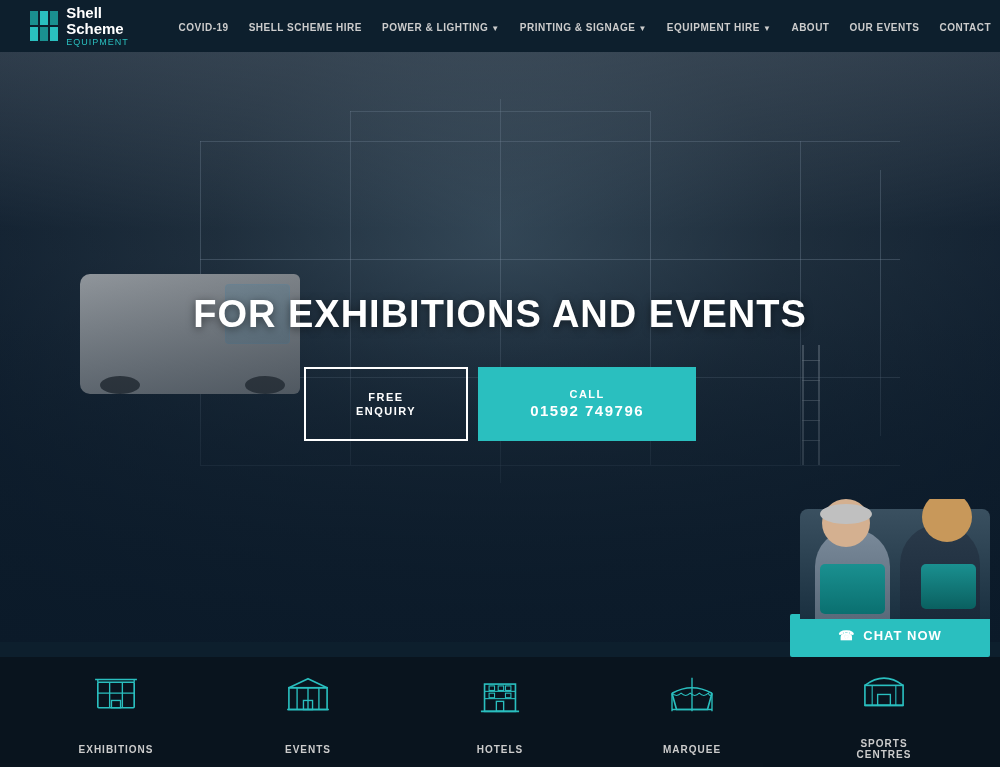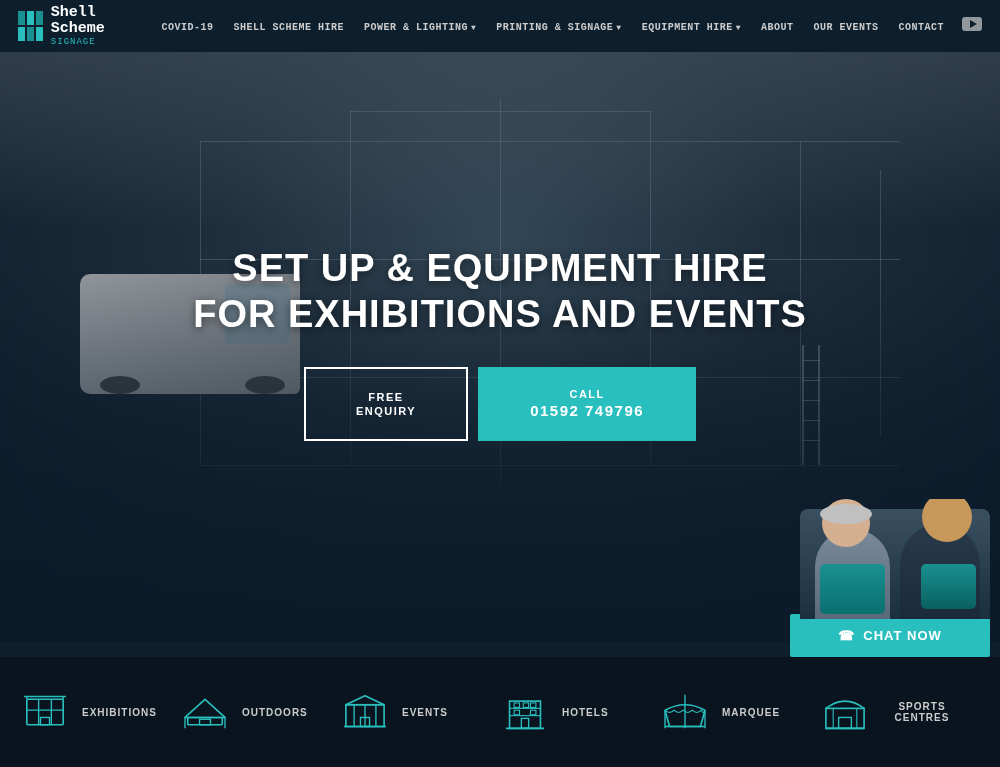--- a/index.html
+++ b/index.html
@@ -1,28 +1,27 @@
 <!DOCTYPE html>
 <html><head>
   <meta charset="utf-8">
   <style>
     * { margin: 0; padding: 0; box-sizing: border-box; }
     body { font-family: 'Arial', sans-serif; width: 1000px; height: 767px; overflow: hidden; background: #0d1f2d; }
 
     
     nav {
       position: absolute;
-      top: 0; left: 0; right: 0;
+      top: 0; left: 12px; right: 0;
       height: 52px;
       background: #0d1f2d;
       display: flex;
       align-items: center;
       z-index: 100;
       padding: 0 18px;
-      font-family: Liberation Mono, monospace;
     }
     .nav-logo {
       display: flex;
       align-items: center;
       gap: 8px;
       margin-right: 30px;
     }
     .logo-icon {
       width: 38px;
       height: 30px;
@@ -136,22 +135,23 @@
       height: 110px;
       background: rgba(10,20,30,0.95);
       display: flex;
       align-items: center;
       justify-content: space-around;
       z-index: 10;
       padding: 0 20px;
     }
     .venue-item {
       display: flex;
-      align-items: center;
-      gap: 12px;
+      flex-direction: column;
+      align-items: center;
+      gap: 24px;
       cursor: pointer;
       flex: 1;
     }
     .venue-icon {
       width: 50px;
       height: 50px;
       display: flex;
       align-items: center;
       justify-content: center;
       color: #2abfbf;
@@ -297,21 +297,21 @@
     <div class="logo-icon">
       <span></span>
         <span></span>
         <span></span>
       <span></span>
         <span></span>
         <span></span>
     </div>
     <div class="logo-text">
       <span class="logo-name">Shell Scheme</span>
-      <span class="logo-sub">SIGNAGE</span>
+      <span class="logo-sub">EQUIPMENT</span>
     </div>
   </div>
   <ul class="nav-links">
     <li><a href="#">COVID-19</a></li>
     <li><a href="#">SHELL SCHEME HIRE</a></li>
     <li><a href="#"><span>POWER &amp; LIGHTING</span><span class="arrow">▼</span></a></li>
     <li><a href="#"><span>PRINTING &amp; SIGNAGE</span><span class="arrow">▼</span></a></li>
     <li><a href="#"><span>EQUIPMENT HIRE</span><span class="arrow">▼</span></a></li>
     <li><a href="#">ABOUT</a></li>
     <li><a href="#">OUR EVENTS</a></li>
@@ -323,21 +323,21 @@
           <polygon points="8,3 15,7 8,11" fill="#0d1f2d"></polygon>
         </svg>
       </span>
     </li>
   </ul>
 </nav>
 
 <div class="hero">
   <div class="hero-content">
     <h1 class="hero-title">
-      <span>SET UP &amp; EQUIPMENT HIRE</span><br>
+      <br>
       <span>FOR EXHIBITIONS AND EVENTS</span><br>
     </h1>
     <div class="hero-buttons">
       <button class="btn-enquiry">
         <span>FREE</span><br>
         <span>ENQUIRY</span>
       </button>
       <button class="btn-call">
         <span>CALL</span><br>
         <span class="phone-num">01592 749796</span>
@@ -359,33 +359,20 @@
         <line x1="5" y1="8" x2="5" y2="5" stroke-width="1.5"></line>
         <line x1="45" y1="8" x2="45" y2="5" stroke-width="1.5"></line>
         <line x1="2" y1="5" x2="48" y2="5" stroke-width="1.5"></line>
         <rect x="20" y="28" width="10" height="8" stroke-width="1.5"></rect>
       </svg>
     </div>
     <span class="venue-label">EXHIBITIONS</span>
   </div>
 
 
-  <div class="venue-item">
-    <div class="venue-icon">
-      <svg viewBox="0 0 50 44">
-
-        <rect x="6" y="28" width="38" height="8" rx="1" stroke-width="1.8"></rect>
-        <polygon points="3,28 25,8 47,28" stroke-width="1.8" stroke-linejoin="round"></polygon>
-        <line x1="3" y1="28" x2="3" y2="40" stroke-width="1.5"></line>
-        <line x1="47" y1="28" x2="47" y2="40" stroke-width="1.5"></line>
-        <rect x="19" y="30" width="12" height="6" stroke-width="1.5"></rect>
-      </svg>
-    </div>
-    <span class="venue-label">OUTDOORS</span>
-  </div>
 
   <div class="venue-item">
     <div class="venue-icon">
       <svg viewBox="0 0 50 44">
 
         <rect x="4" y="14" width="42" height="24" stroke-width="1.8"></rect>
         <polygon points="4,14 25,4 46,14" stroke-width="1.8" stroke-linejoin="round"></polygon>
         <line x1="13" y1="38" x2="13" y2="14" stroke-width="1.5"></line>
         <line x1="25" y1="38" x2="25" y2="14" stroke-width="1.5"></line>
         <line x1="37" y1="38" x2="37" y2="14" stroke-width="1.5"></line>

